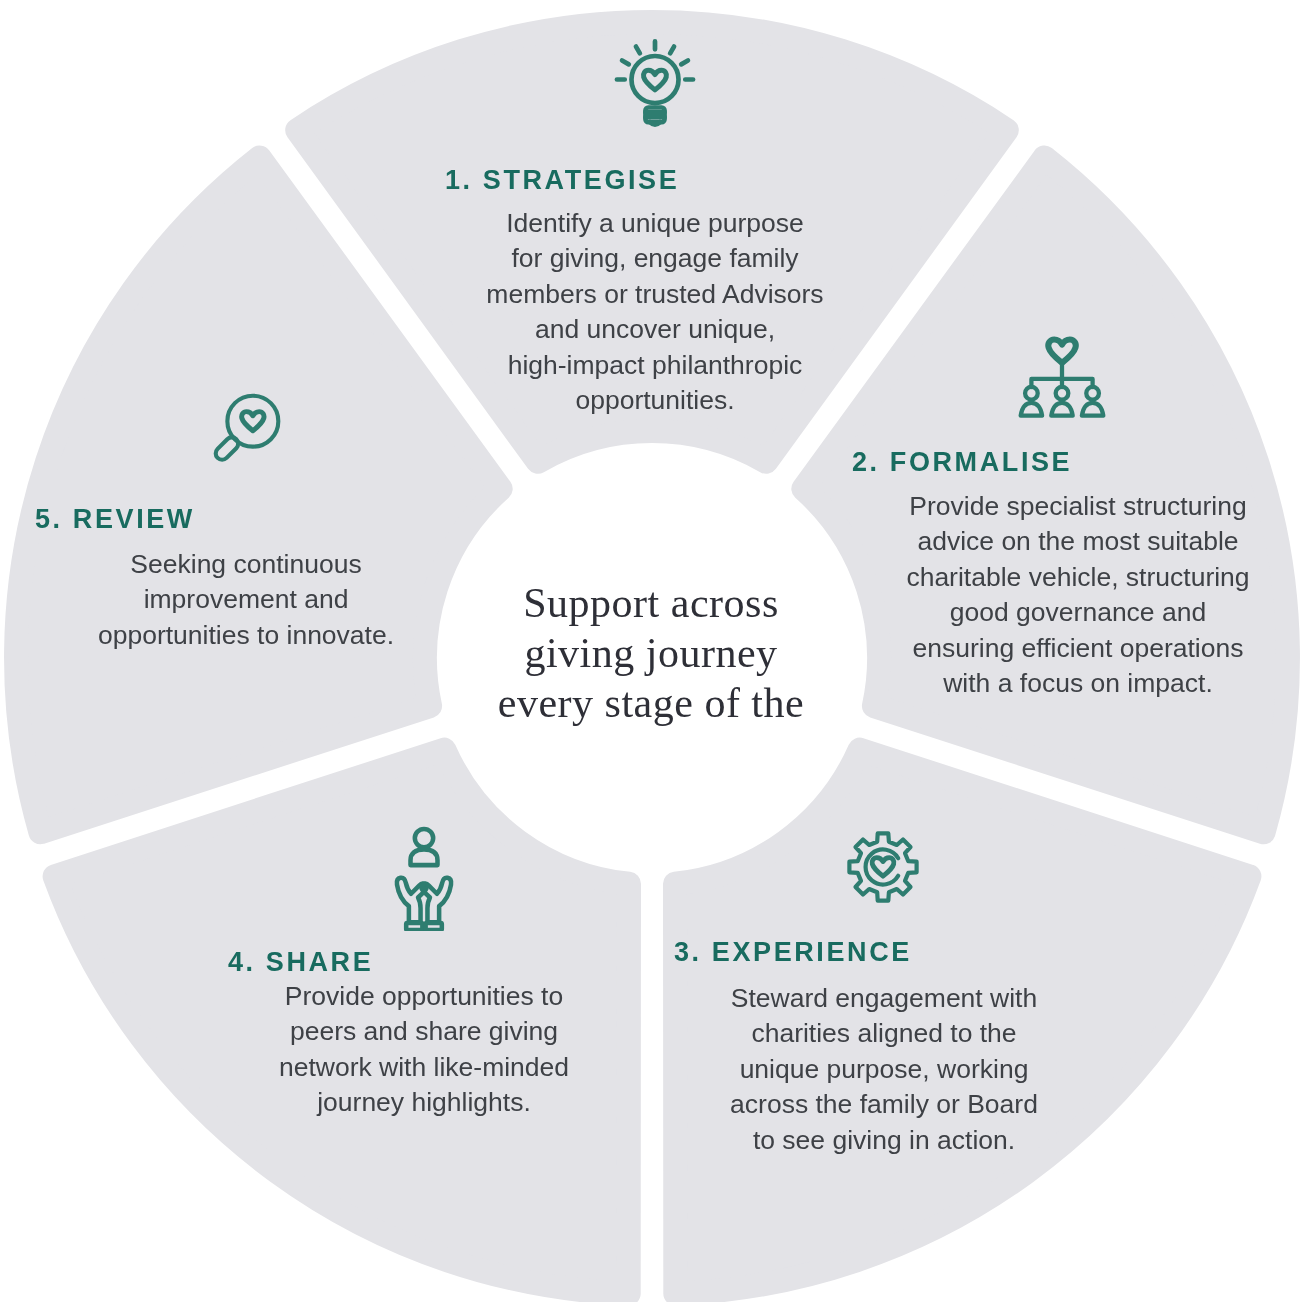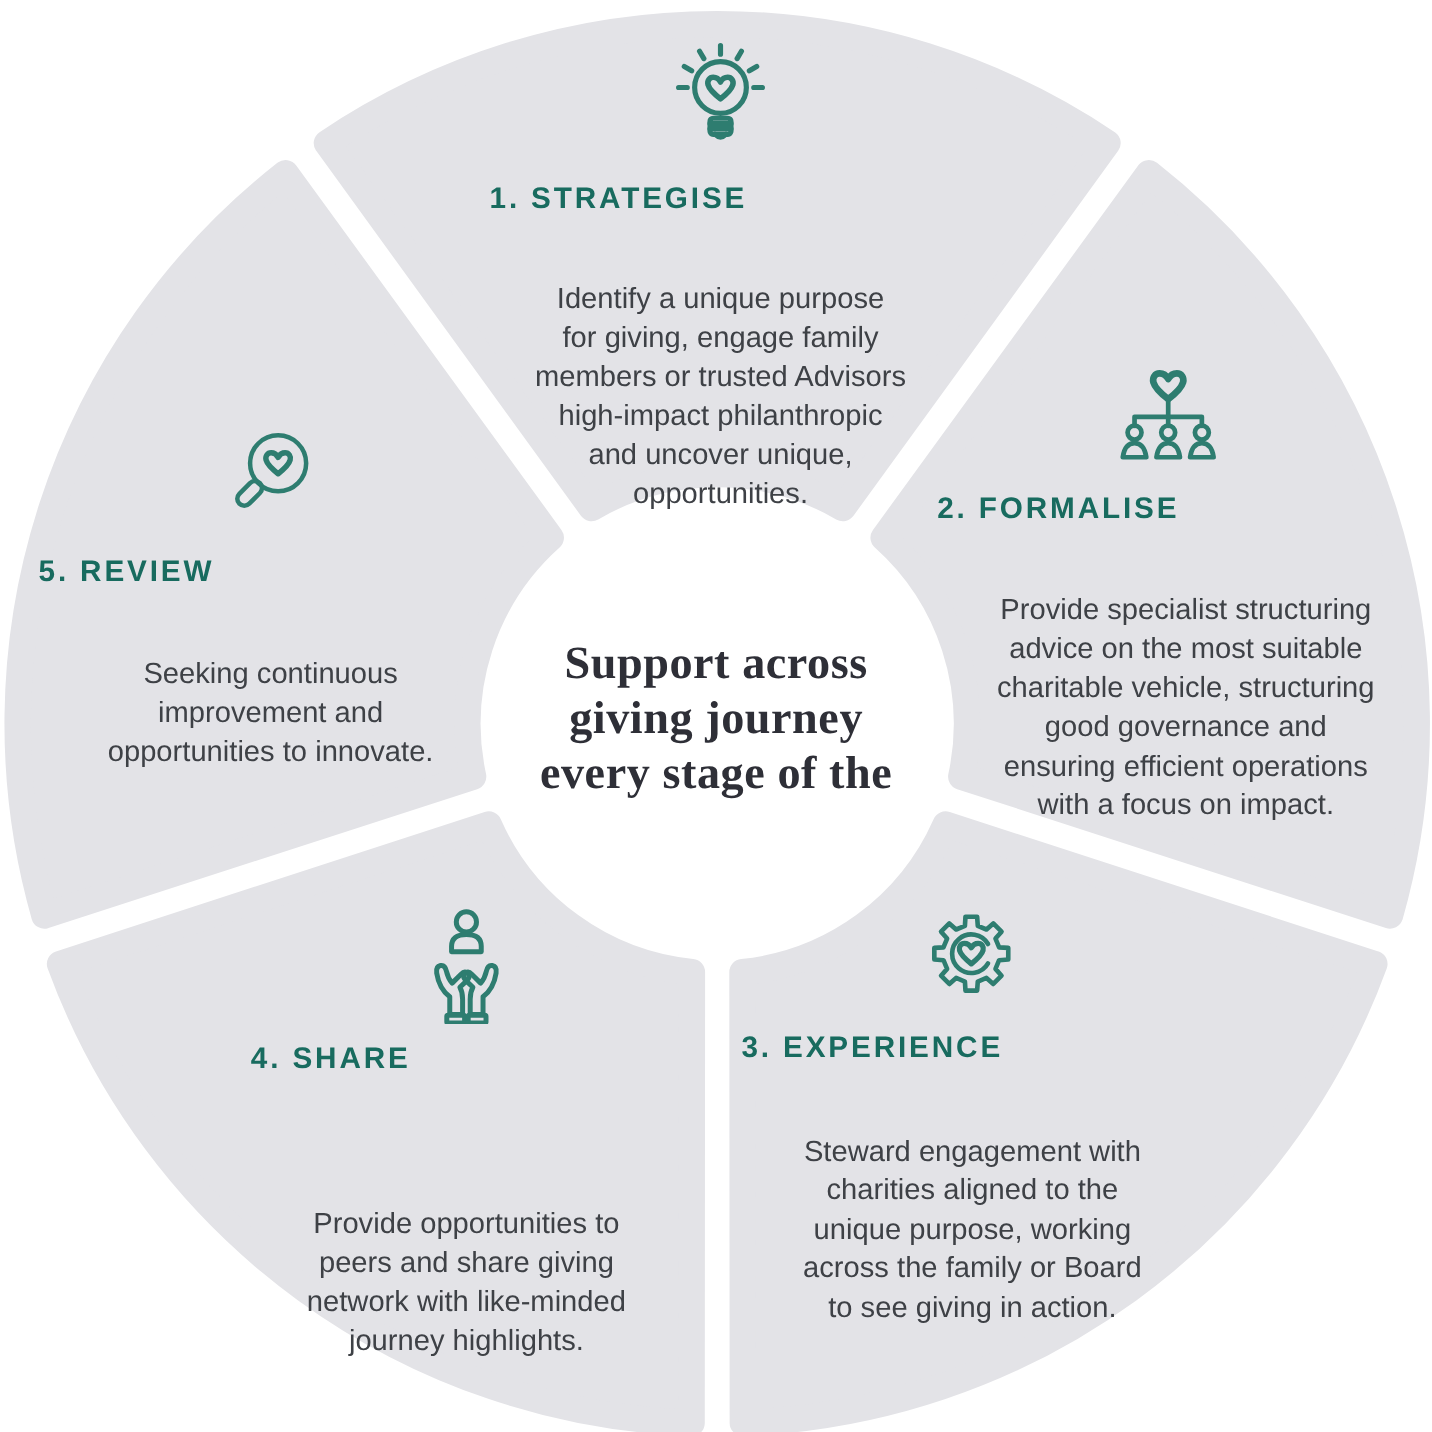--- a/index.html
+++ b/index.html
@@ -2,28 +2,28 @@
 <html><head>
 <meta charset="utf-8">
 <style>
   html,body{margin:0;padding:0;background:#ffffff;}
   #canvas{
     position:relative;width:1302px;height:1302px;overflow:hidden;
     background:#ffffff;font-family:"Liberation Sans",sans-serif;
   }
   #wheel{position:absolute;left:0;top:0;}
   .petal{fill:#e3e3e7;stroke:#e3e3e7;stroke-width:24;stroke-linejoin:round;stroke-linecap:round;}
-  .stage,.center-label{position:absolute;text-align:center;font-weight:bold;}
+  .stage,.center-label{position:absolute;text-align:center;}
   .icon{display:block;margin:0 auto;}
   .icon path,.icon circle,.icon rect,.icon line{fill:none;stroke:#2e7d70;stroke-width:4.2;stroke-linecap:round;stroke-linejoin:round;}
   .heading{
     position:absolute;width:420px;
     font-size:27px;font-weight:bold;letter-spacing:2.6px;color:#186b5f;white-space:nowrap;
   }
-  .body{position:absolute;text-align:center;color:#3e4146;font-size:26.5px;line-height:35.4px;margin-top:48px;}
+  .body{position:absolute;text-align:center;color:#3e4146;font-size:26.5px;line-height:35.4px;}
   .bl{white-space:nowrap;}
   .center-label{
     left:451px;top:578px;width:400px;
     font-family:"Liberation Serif","DejaVu Serif",serif;
     font-size:42px;line-height:50px;color:#2e2f37;letter-spacing:0.5px;
   }
   
   .pos-icon-strategise{position:absolute;left:599px;top:28px;}
   .pos-icon-formalise{position:absolute;left:1011px;top:330px;}
   .pos-icon-experience{position:absolute;left:833px;top:817px;}
@@ -32,21 +32,21 @@
   
   .pos-h-strategise{left:445px;top:165px;}
   .pos-h-formalise{left:852px;top:447px;}
   .pos-h-experience{left:674px;top:937px;}
   .pos-h-share{left:228px;top:947px;}
   .pos-h-review{left:35px;top:504px;}
   
   .pos-b-strategise{left:455px;top:206px;width:400px;}
   .pos-b-formalise{left:868px;top:489px;width:420px;}
   .pos-b-experience{left:684px;top:981px;width:400px;}
-  .pos-b-share{left:224px;top:1047px;width:400px;}
+  .pos-b-share{left:224px;top:979px;width:400px;}
   .pos-b-review{left:46px;top:547px;width:400px;}
 </style>
 </head>
 <body>
 
 <div id="canvas">
 
   <svg id="wheel" width="1302" height="1302" viewBox="0 0 1302 1302">
     <path class="petal" d="M1006.8,130.1 A636,636 0 0 0 297.2,130.1 L537.8,461.8 A227,227 0 0 1 766.2,461.8 Z"></path>
     <path class="petal" d="M1263.6,832.3 A636,636 0 0 0 1044.4,157.5 L803.3,488.8 A227,227 0 0 1 873.9,706.0 Z"></path>
@@ -62,22 +62,22 @@
     <rect x="41.5" y="71" width="17" height="13" rx="2.5"></rect>
     <path d="M41.5,75.3 H58.5 M41.5,79.6 H58.5"></path>
     <path d="M45.5,84 Q50,88.5 54.5,84"></path>
     <path d="M77,46 L84,46 M73.4,32.5 L79.4,29 M63.5,22.6 L67,16.6 M50,19 L50,12 M36.5,22.6 L33,16.6 M26.6,32.5 L20.6,29 M23,46 L16,46"></path>
   </svg>
   <div class="heading pos-h-strategise">1. STRATEGISE</div>
   <div class="body pos-b-strategise">
     <div class="bl">Identify a unique purpose</div>
     <div class="bl">for giving, engage family</div>
     <div class="bl">members or trusted Advisors</div>
+    <div class="bl">and uncover unique,</div>
     <div class="bl">high-impact philanthropic</div>
-    <div class="bl">and uncover unique,</div>
     <div class="bl">opportunities.</div>
   </div>
 
   <svg class="icon pos-icon-formalise" width="102" height="102" viewBox="0 0 100 100">
     <path transform="translate(33,3) scale(1.42)" d="M12,20.6 C7.3,16.9 3.6,13.3 2.7,10 C1.9,7.1 3.7,4.4 6.6,4.4 C8.9,4.4 10.9,5.9 12,7.9 C13.1,5.9 15.1,4.4 17.4,4.4 C20.3,4.4 22.1,7.1 21.3,10 C20.4,13.3 16.7,16.9 12,20.6 Z"></path>
     <path d="M50,33 V48 M20,48 H80 M20,48 V56 M50,48 V56 M80,48 V56"></path>
     <circle cx="20" cy="62" r="6.2"></circle>
     <circle cx="50" cy="62" r="6.2"></circle>
     <circle cx="80" cy="62" r="6.2"></circle>
     <path d="M9.5,84 Q11.5,71.5 20,71.5 Q28.5,71.5 30.5,84 Z"></path>

